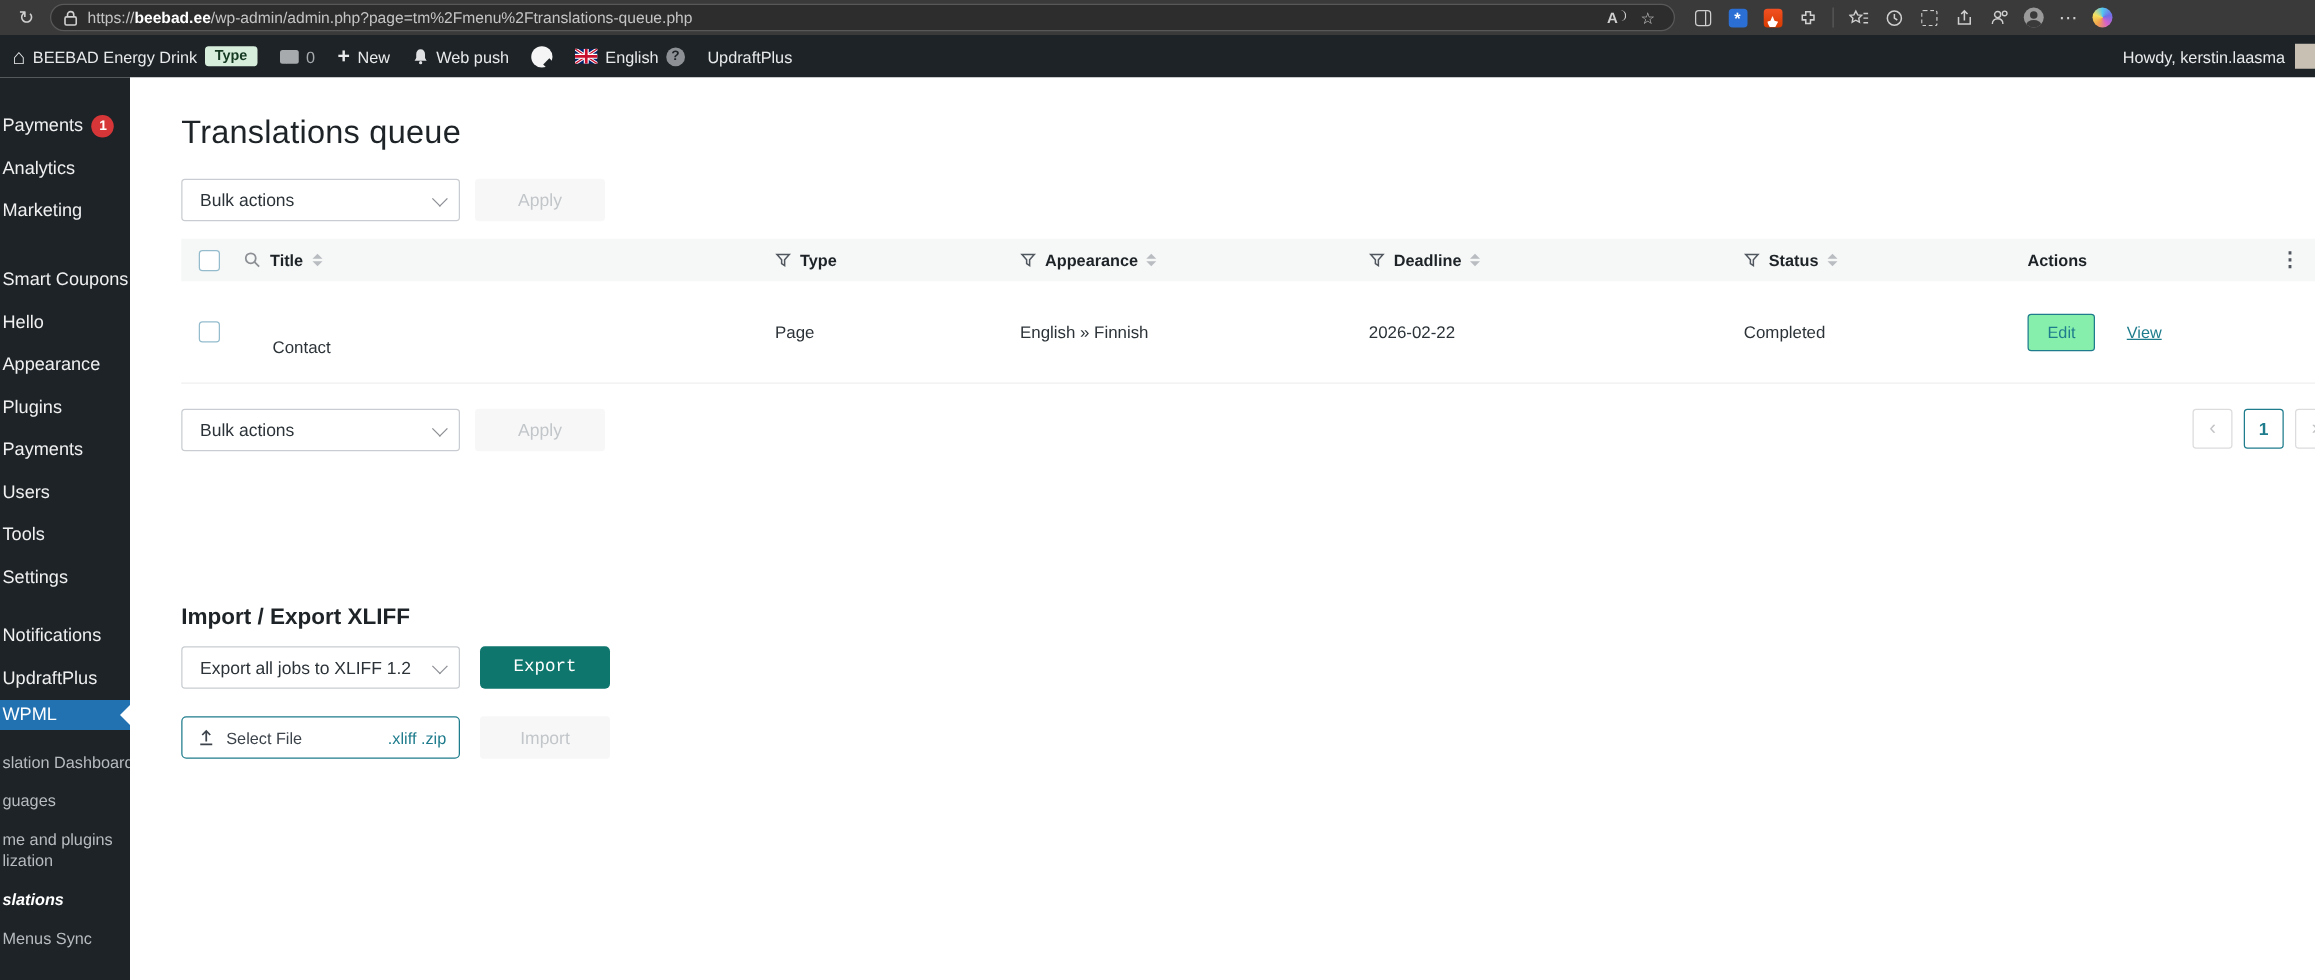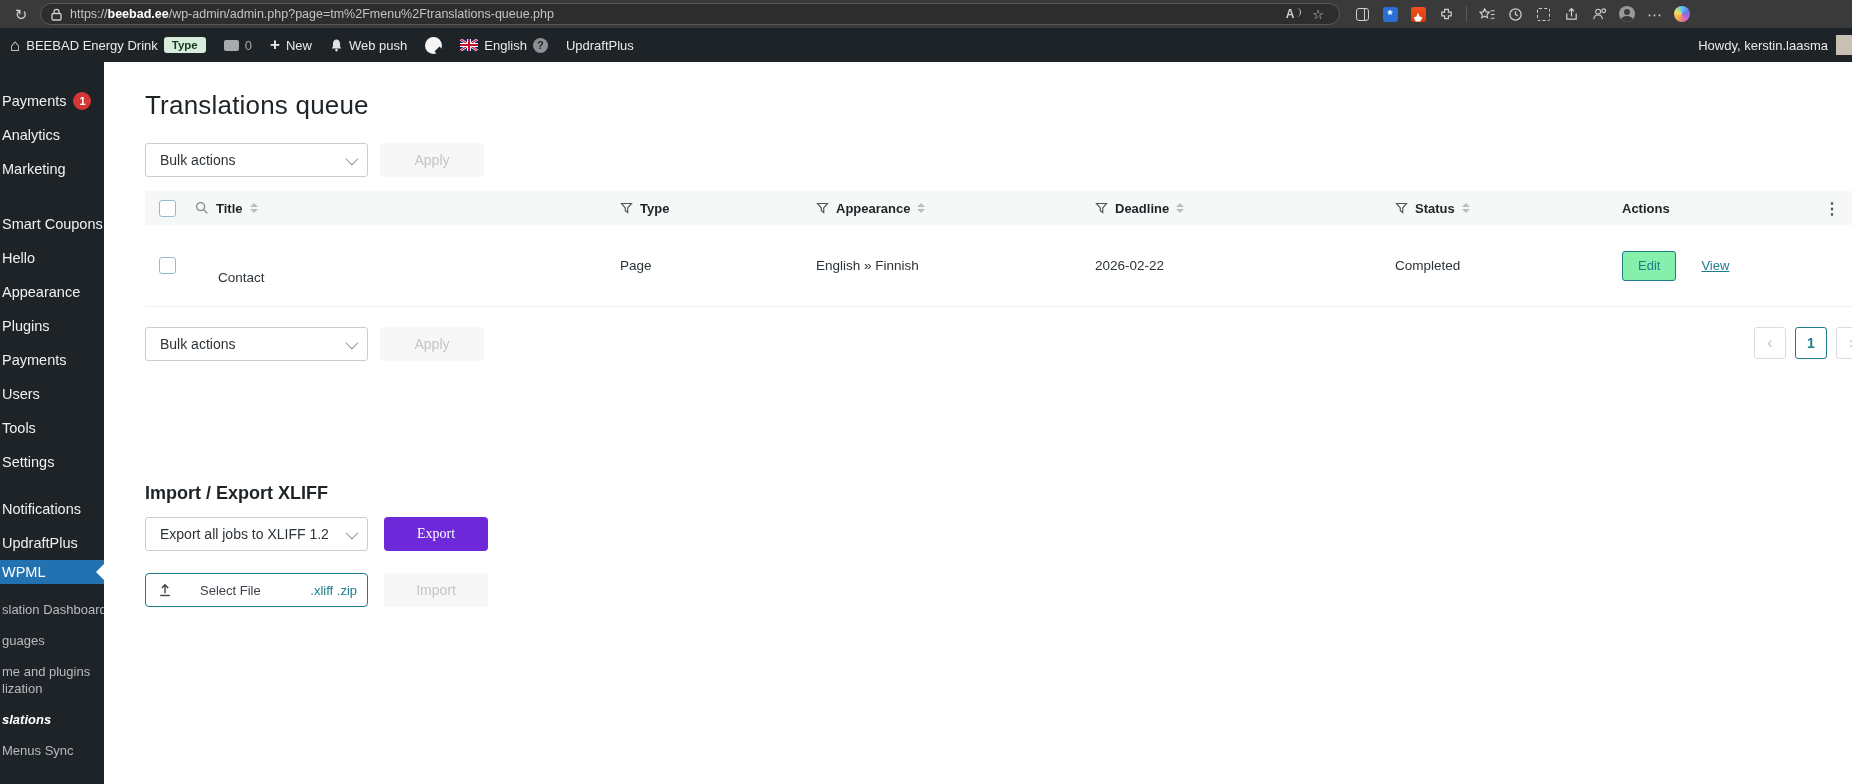--- a/index.html
+++ b/index.html
@@ -109,25 +109,25 @@
   .pagination { position:absolute; right:-16px; top:0; display:flex; gap:9px; }
   .pg-btn { width:32px; height:32px; border:1px solid #dcdcde; border-radius:3px; background:#fff;
     color:#c3c4c7; font-size:16px; display:flex; align-items:center; justify-content:center; cursor:default; }
   .pg-btn.current { border-color:#1e7c8c; color:#1e7c8c; font-size:14px; font-weight:bold; cursor:pointer; }
 
   
   .xliff { margin-top:122px; }
   .xliff-heading { font-size:18px; font-weight:bold; color:#1d2327; }
   .xliff-row { display:flex; align-items:center; gap:16px; margin-top:13px; height:34px; }
   .xliff-row + .xliff-row { margin-top:22px; }
-  .btn-export { min-width:104px; height:34px; background:#6d28d9; border:none; border-radius:4px;
-    color:#fff; font-size:14px; font-family:Liberation Serif, serif; cursor:pointer; }
+  .btn-export { min-width:104px; height:34px; background:#0f766e; border:none; border-radius:4px;
+    color:#fff; font-size:14px; font-family:Liberation Mono, monospace; cursor:pointer; }
   .filebox { width:223px; height:34px; border:1px solid #1e7c8c; border-radius:4px; background:#fff;
     display:flex; align-items:center; padding:0 10px 0 12px; gap:9px; cursor:pointer; }
-  .filebox .fb-label { font-size:13px; color:#3c434a; flex:1;margin-left:19px; }
+  .filebox .fb-label { font-size:13px; color:#3c434a; flex:1; }
   .fb-ext { font-size:13px; color:#1e7c8c; }
 
   svg { display:block; }
 </style>
 </head>
 <body>
 
 <div class="screen">
 
   <div class="browser-bar">

